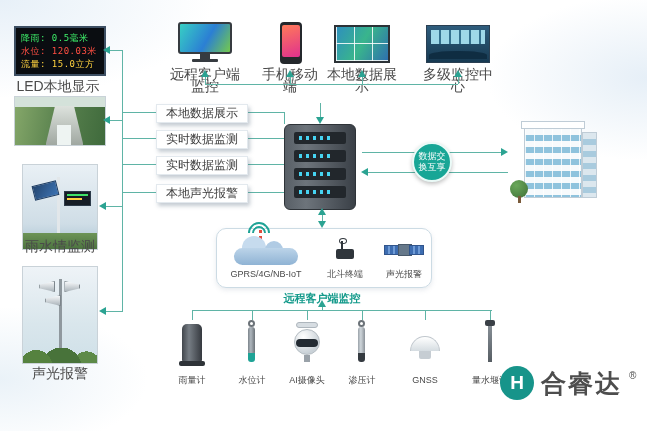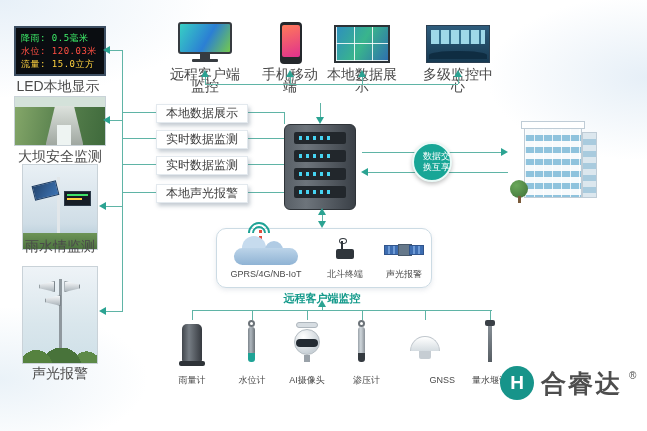--- a/index.html
+++ b/index.html
@@ -71,21 +71,21 @@
     box-shadow:2px 3px 4px rgba(90,110,130,.35);font-size:12px;color:#3c3c3c;text-align:center;line-height:17px;}
 
   
   .server{position:absolute;width:72px;height:86px;background:linear-gradient(90deg,#585f66,#6d747b 30%,#3a4047);border-radius:6px;border:1px solid #2e3338;box-sizing:border-box;padding:7px 9px;}
   .slot{height:12px;background:#22272c;border-radius:2px;margin-bottom:6px;position:relative;}
   .slot .leds{position:absolute;left:5px;top:4px;width:34px;height:4px;background:repeating-linear-gradient(90deg,#46d4f2 0 3px,transparent 3px 7px);}
   .snow{position:absolute;background:radial-gradient(ellipse at center,#ffffff 25%,rgba(255,255,255,0) 70%);}
 
   
   .badge{position:absolute;width:40px;height:40px;border-radius:50%;background:#18a696;color:#fff;
-    display:flex;flex-direction:column;align-items:flex-end;justify-content:center;font-size:9px;line-height:11px;
+    display:flex;flex-direction:column;align-items:center;justify-content:center;font-size:9px;line-height:11px;
     box-shadow:0 2px 4px rgba(0,0,0,.25);border:2px solid #eafaf7;box-sizing:border-box;}
 
   
   .bld-main{position:absolute;left:14px;top:18px;width:58px;height:70px;background:#f7fafc;border:1px solid #bfccd6;box-sizing:border-box;
     background-image:
       repeating-linear-gradient(90deg, rgba(255,255,255,.8) 0 1px, transparent 1px 9px),
       repeating-linear-gradient(180deg, transparent 0 6px, #8fc3dd 6px 12px);}
   .bld-side{position:absolute;left:72px;top:22px;width:15px;height:66px;background:#dce7ee;border:1px solid #bfccd6;box-sizing:border-box;
     background-image:repeating-linear-gradient(180deg, transparent 0 6px, #a9cbde 6px 12px);}
   .bld-roof{position:absolute;left:11px;top:11px;width:64px;height:8px;background:#ffffff;border:1px solid #bfccd6;box-sizing:border-box;}
@@ -177,21 +177,20 @@
     <div class="led-r">水位: 120.03米</div>
     <div class="led-y">流量: 15.0立方</div>
   </div>
   <div class="lbl" style="left:2px;top:80px;width:112px;">LED本地显示</div>
 
   <div class="photo photo-dam" style="left:14px;top:96px;width:92px;height:50px;">
     <div class="dam-sky"></div>
     <div class="dam-wall"></div>
     <div class="dam-water"></div>
   </div>
-  <div class="lbl" style="left:4px;top:150px;width:112px;">大坝安全监测</div>
 
   <div class="photo photo-station" style="left:22px;top:164px;width:76px;height:86px;">
     <div class="st-pole"></div>
     <div class="st-panel"></div>
     <div class="st-sign">
         <i></i>
         <i></i>
       </div>
     <div class="st-ground"></div>
   </div>
@@ -321,22 +320,22 @@
     <div class="gnss-base"></div>
   </div>
   <div class="weir" style="left:484px;top:320px;">
     <div class="weir-cap"></div>
     <div class="weir-pole"></div>
   </div>
 
   <div class="lbl lbl-sm" style="left:162px;top:374px;width:60px;">雨量计</div>
   <div class="lbl lbl-sm" style="left:222px;top:374px;width:60px;">水位计</div>
   <div class="lbl lbl-sm" style="left:277px;top:374px;width:60px;">AI摄像头</div>
-  <div class="lbl lbl-sm" style="left:320px;top:374px;width:60px;text-align:right;">渗压计</div>
-  <div class="lbl lbl-sm" style="left:395px;top:374px;width:60px;text-align:right;">GNSS</div>
+  <div class="lbl lbl-sm" style="left:332px;top:374px;width:60px;">渗压计</div>
+  <div class="lbl lbl-sm" style="left:395px;top:374px;width:60px;">GNSS</div>
   <div class="lbl lbl-sm" style="left:460px;top:374px;width:60px;">量水堰计</div>
 
   <div class="logo" style="left:500px;top:366px;">
     <div class="logo-circle">H</div>
     <div class="logo-name">合睿达</div>
     <div class="logo-reg">®</div>
   </div>
 
 </div>
 

